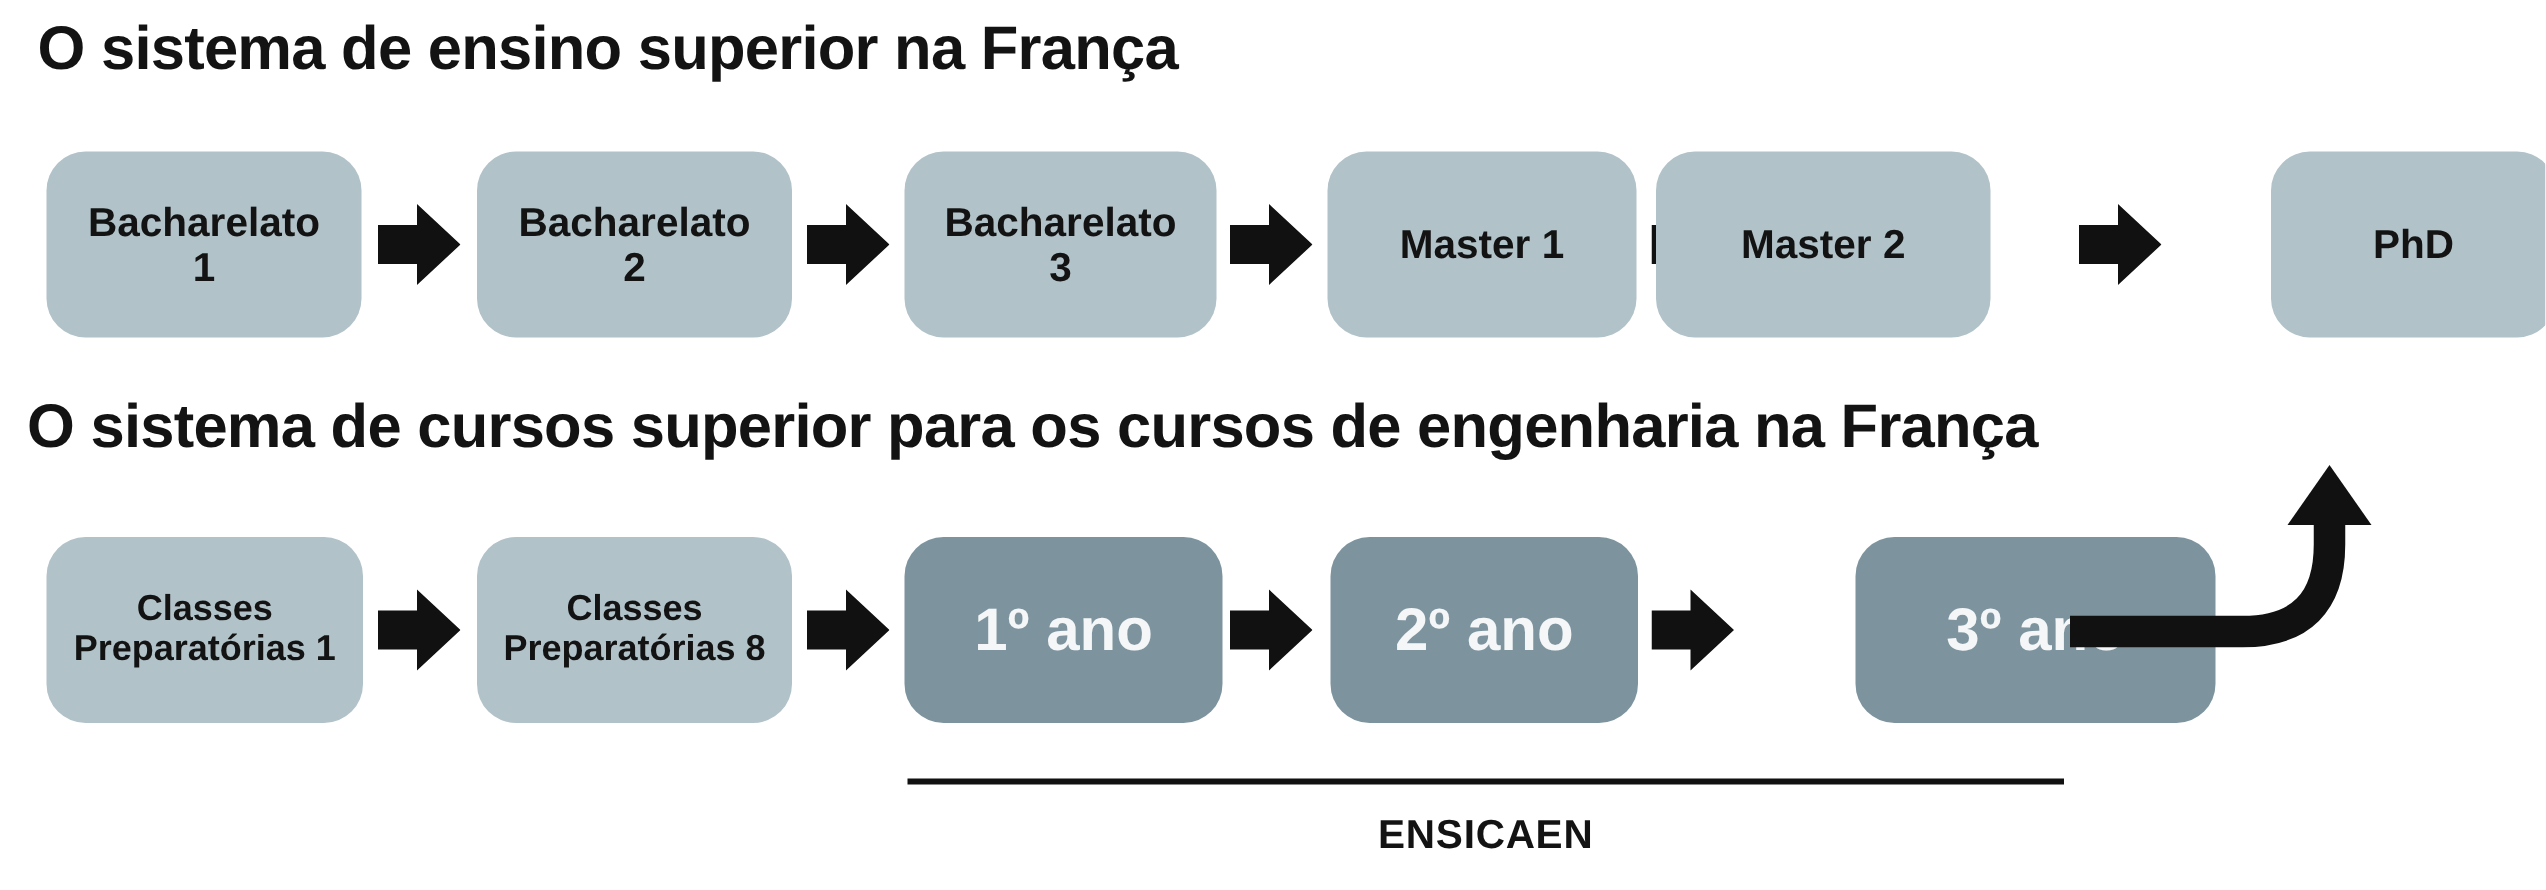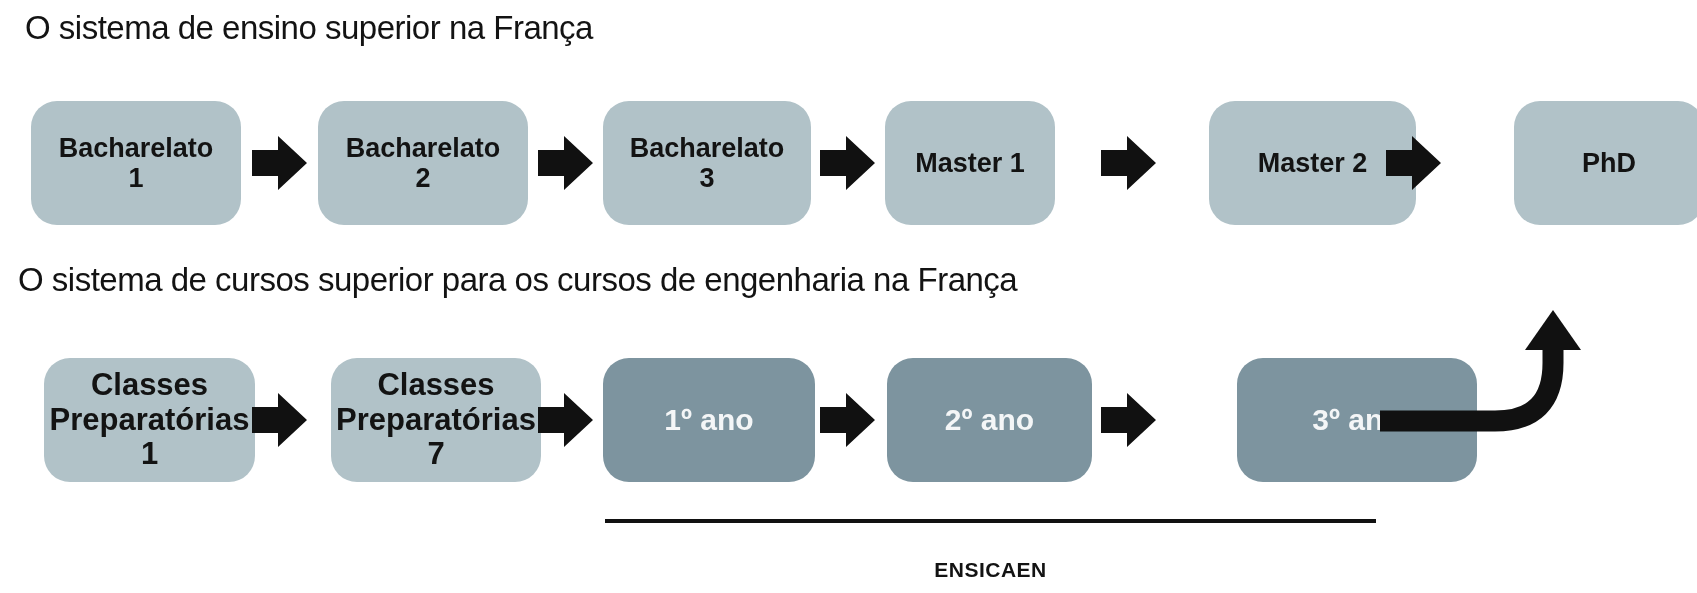--- a/index.html
+++ b/index.html
@@ -5,41 +5,41 @@
   html,body{margin:0;padding:0;background:#ffffff;}
   #stage{
     position:relative;
     width:1697px;height:593px;
     background:var(--background,#ffffff);
     font-family:"Liberation Sans","DejaVu Sans",sans-serif;
     overflow:hidden;
   }
   .title{
     position:absolute;
-    font-weight:normal;
-    font-size:33px;
+    font-weight:bold;
+    font-size:41px;
     letter-spacing:-0.5px;
     color:var(--text-dark,#131313);
     white-space:nowrap;
   }
   .box{
     position:absolute;
     height:124px;
     border-radius:26px;
     display:flex;
     flex-direction:column;
     align-items:center;
     justify-content:center;
     text-align:center;
     font-weight:bold;
     line-height:1.12;
   }
   .box.light{background:var(--light-box,#b1c2c8);color:var(--text-dark,#131313);font-size:27px;}
-  .box.cp{font-size:31px;margin-left:13px;}
-  .box.dark{background:var(--dark-box,#7d949f);color:var(--text-light,#f4f6f7);font-size:30px;}
+  .box.cp{font-size:24px;}
+  .box.dark{background:var(--dark-box,#7d949f);color:var(--text-light,#f4f6f7);font-size:40px;}
   .row1{top:101px;}
   .row2{top:358px;}
   .block-arrow{position:absolute;}
   .block-arrow path{fill:var(--arrow,#111111);}
   .curved-arrow{position:absolute;left:1380px;top:300px;}
   .curved-arrow path{stroke:var(--arrow,#111111);stroke-width:21px;fill:none;}
   .curved-arrow polygon{fill:var(--arrow,#111111);}
   .phd-note{
     position:absolute;
     left:1453px;top:229px;width:200px;
@@ -49,24 +49,24 @@
     line-height:26px;
     color:var(--text-dark,#131313);
   }
   .bracket-line{
     position:absolute;
     left:605px;top:519px;width:771px;height:4px;
     background:var(--arrow,#111111);
   }
   .bracket-label{
     position:absolute;
-    left:605px;top:558px;width:771px;
+    left:605px;top:541px;width:771px;
     text-align:center;
     font-weight:bold;
-    font-size:21px;
+    font-size:27px;
     letter-spacing:0.5px;
     color:var(--text-dark,#131313);
   }
 </style>
 </head>
 <body>
 
 <div id="stage">
 
   <div class="title" style="left:25px;top:9px">O sistema de ensino superior na França</div>
@@ -87,27 +87,27 @@
     <svg class="block-arrow" style="left:538px;top:134px" width="55" height="58" viewBox="0 0 55 58">
       <path d="M0 16 H26 V2 L55 29 L26 56 V42 H0 Z"></path>
     </svg>
     <div class="box light row1" style="left:603px;width:208px">
       <span>Bacharelato</span>
       <span>3</span>
     </div>
     <svg class="block-arrow" style="left:820px;top:134px" width="55" height="58" viewBox="0 0 55 58">
       <path d="M0 16 H26 V2 L55 29 L26 56 V42 H0 Z"></path>
     </svg>
-    <div class="box light row1" style="left:885px;width:170px">
+    <div class="box light row1" style="left:885px;width:206px">
       <span>Master 1</span>
     </div>
     <svg class="block-arrow" style="left:1101px;top:134px" width="55" height="58" viewBox="0 0 55 58">
       <path d="M0 16 H26 V2 L55 29 L26 56 V42 H0 Z"></path>
     </svg>
-    <div class="box light row1" style="left:1209px;width:207px">
+    <div class="box light row1" style="left:1104px;width:223px">
       <span>Master 2</span>
     </div>
     <svg class="block-arrow" style="left:1386px;top:134px" width="55" height="58" viewBox="0 0 55 58">
       <path d="M0 16 H26 V2 L55 29 L26 56 V42 H0 Z"></path>
     </svg>
     <div class="box light row1" style="left:1514px;width:190px">
       <span>PhD</span>
     </div>
   </div>
 
@@ -115,21 +115,21 @@
   <div>
     <div class="box light cp row2" style="left:31px;width:211px">
       <span>Classes</span>
       <span>Preparatórias 1</span>
     </div>
     <svg class="block-arrow" style="left:252px;top:391px" width="55" height="58" viewBox="0 0 55 58">
       <path d="M0 16 H26 V2 L55 29 L26 56 V42 H0 Z"></path>
     </svg>
     <div class="box light cp row2" style="left:318px;width:210px">
       <span>Classes</span>
-      <span>Preparatórias 7</span>
+      <span>Preparatórias 8</span>
     </div>
     <svg class="block-arrow" style="left:538px;top:391px" width="55" height="58" viewBox="0 0 55 58">
       <path d="M0 16 H26 V2 L55 29 L26 56 V42 H0 Z"></path>
     </svg>
     <div class="box dark row2" style="left:603px;width:212px">
       <span>1º ano</span>
     </div>
     <svg class="block-arrow" style="left:820px;top:391px" width="55" height="58" viewBox="0 0 55 58">
       <path d="M0 16 H26 V2 L55 29 L26 56 V42 H0 Z"></path>
     </svg>

